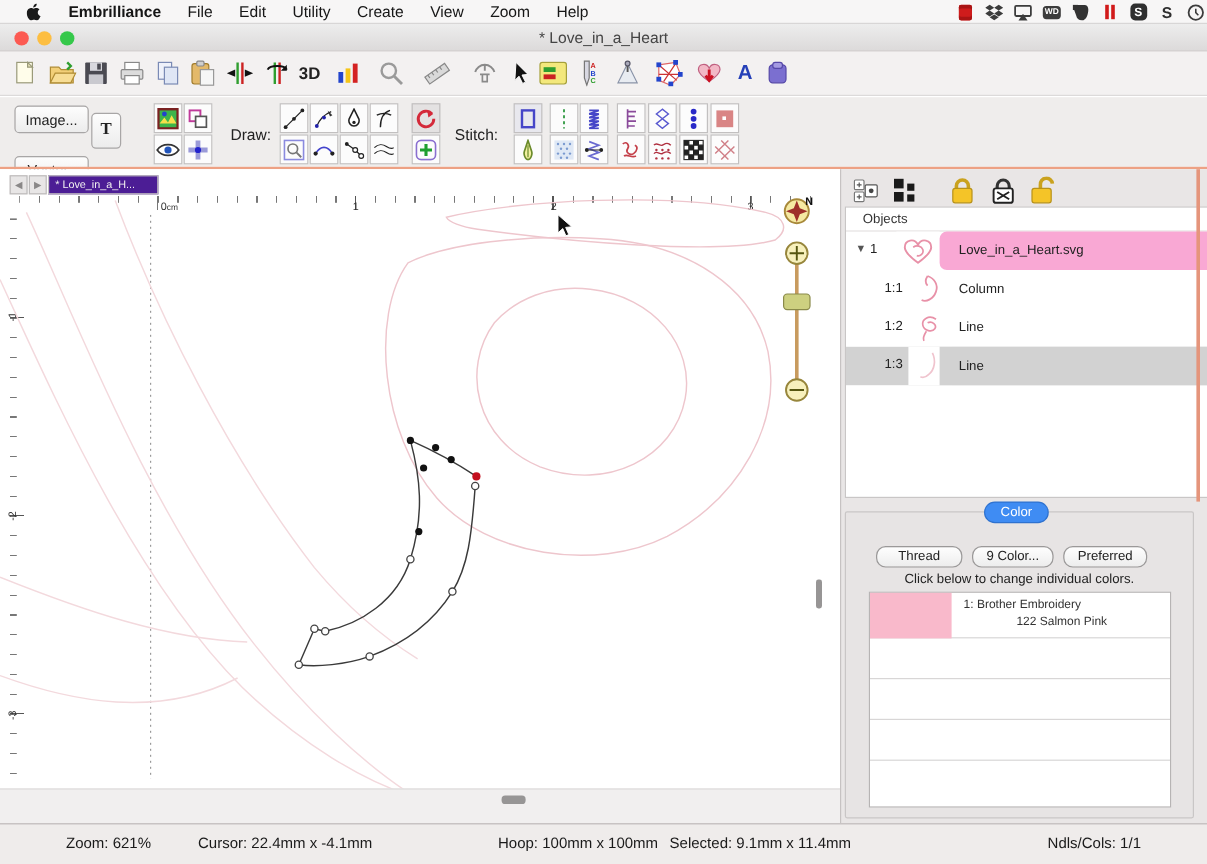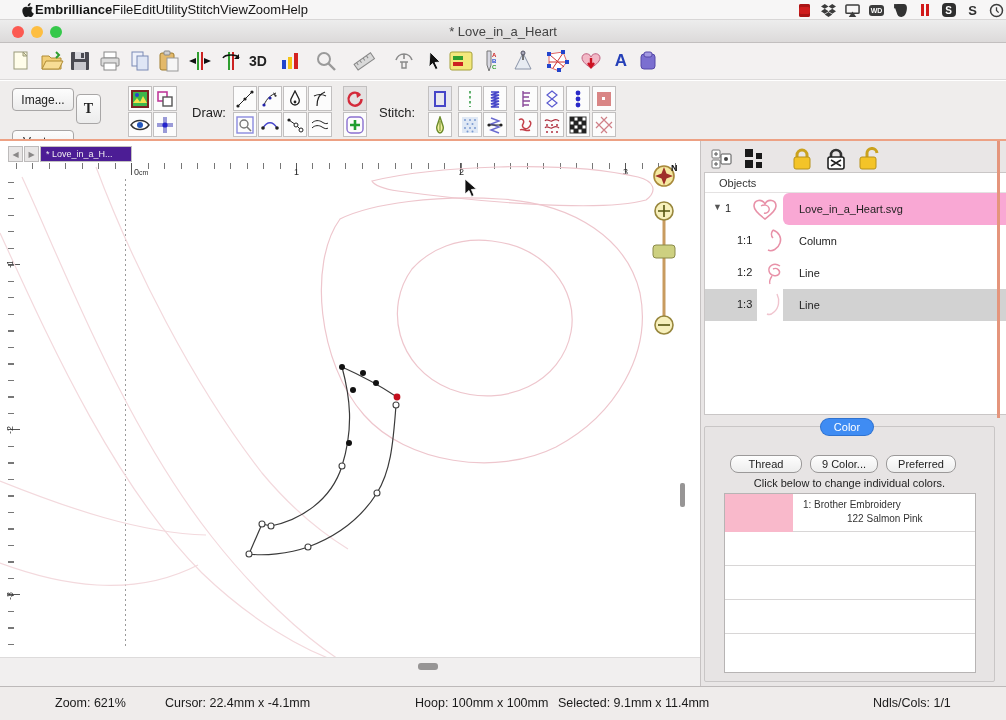--- a/index.html
+++ b/index.html
@@ -3,21 +3,21 @@
 <meta charset="utf-8">
 <style>
   * { margin:0; padding:0; box-sizing:border-box; }
   html,body { width:1006px; height:720px; overflow:hidden; }
   body { font-family:"Liberation Sans", sans-serif; background:#fff; position:relative; color:#222; }
   .abs { position:absolute; }
 
   
   .menubar { position:absolute; left:0; top:0; width:1006px; height:20px; background:#f7f6f6; border-bottom:1px solid #d8d6d6; display:flex; align-items:center; font-size:13px; }
   .menubar .apple { margin-left:22px; width:13px; height:14px; }
-  .mb-item { color:#161616; }
+  .mb-item { margin-left:22px; color:#161616; }
   .mb-item.bold { font-weight:bold; }
   .mb-right { position:absolute; right:2px; top:0; height:20px; display:flex; align-items:center; gap:9px; }
   .tray { width:15px; height:15px; display:flex; align-items:center; justify-content:center; font-size:11px; color:#3a3a3a; }
 
   
   .titlebar { position:absolute; left:0; top:20px; width:1006px; height:23px; background:linear-gradient(#ededed,#dcdada); border-bottom:1px solid #c2bfbf; }
   .tl { position:absolute; top:6px; width:12px; height:12px; border-radius:50%; }
   .title { position:absolute; top:4px; width:100%; text-align:center; font-size:13px; color:#444; }
 
   
@@ -79,21 +79,21 @@
 <body>
 
 <div class="menubar">
   <svg class="apple" viewBox="0 0 13 14">
       <path fill="#1a1a1a" d="M9.5 7.4c0-1.6 1.3-2.4 1.4-2.4-.8-1.1-2-1.3-2.4-1.3-1-.1-2 .6-2.5.6S4.7 3.7 3.8 3.7C2.6 3.8 1.5 4.4.9 5.5c-1.2 2.1-.3 5.2.9 6.9.6.8 1.3 1.8 2.2 1.7.9 0 1.2-.6 2.3-.6s1.4.6 2.3.6c1 0 1.6-.9 2.2-1.7.7-1 1-1.9 1-2-.1 0-2.3-.8-2.3-3zM7.9 2.3c.5-.6.8-1.4.7-2.3-.7 0-1.6.5-2.1 1.1-.5.5-.9 1.4-.8 2.2.8.1 1.7-.4 2.2-1z"></path>
     </svg>
   <span class="mb-item bold">Embrilliance</span>
   <span class="mb-item">File</span>
   <span class="mb-item">Edit</span>
   <span class="mb-item">Utility</span>
-  <span class="mb-item">Stitch</span>
+  <span class="mb-item">Create</span>
   <span class="mb-item">View</span>
   <span class="mb-item">Zoom</span>
   <span class="mb-item">Help</span>
   <div class="mb-right">
     <span class="tray">
         <span style="width:11px;height:13px;background:#cf1c1c;border-radius:2px;box-shadow:inset 0 3px 0 #a91414, inset 0 -3px 0 #a91414;"></span>
       </span>
     <svg class="tray" viewBox="0 0 16 14">
         <path fill="#3c3c3c" d="M4 0l4 2.6L4 5.2 0 2.6zm8 0l4 2.6-4 2.6-4-2.6zM0 7.8l4-2.6 4 2.6L4 10.4zm12-2.6l4 2.6-4 2.6-4-2.6zM4 11.2l4-2.6 4 2.6L8 13.8z"></path>
       </svg>

